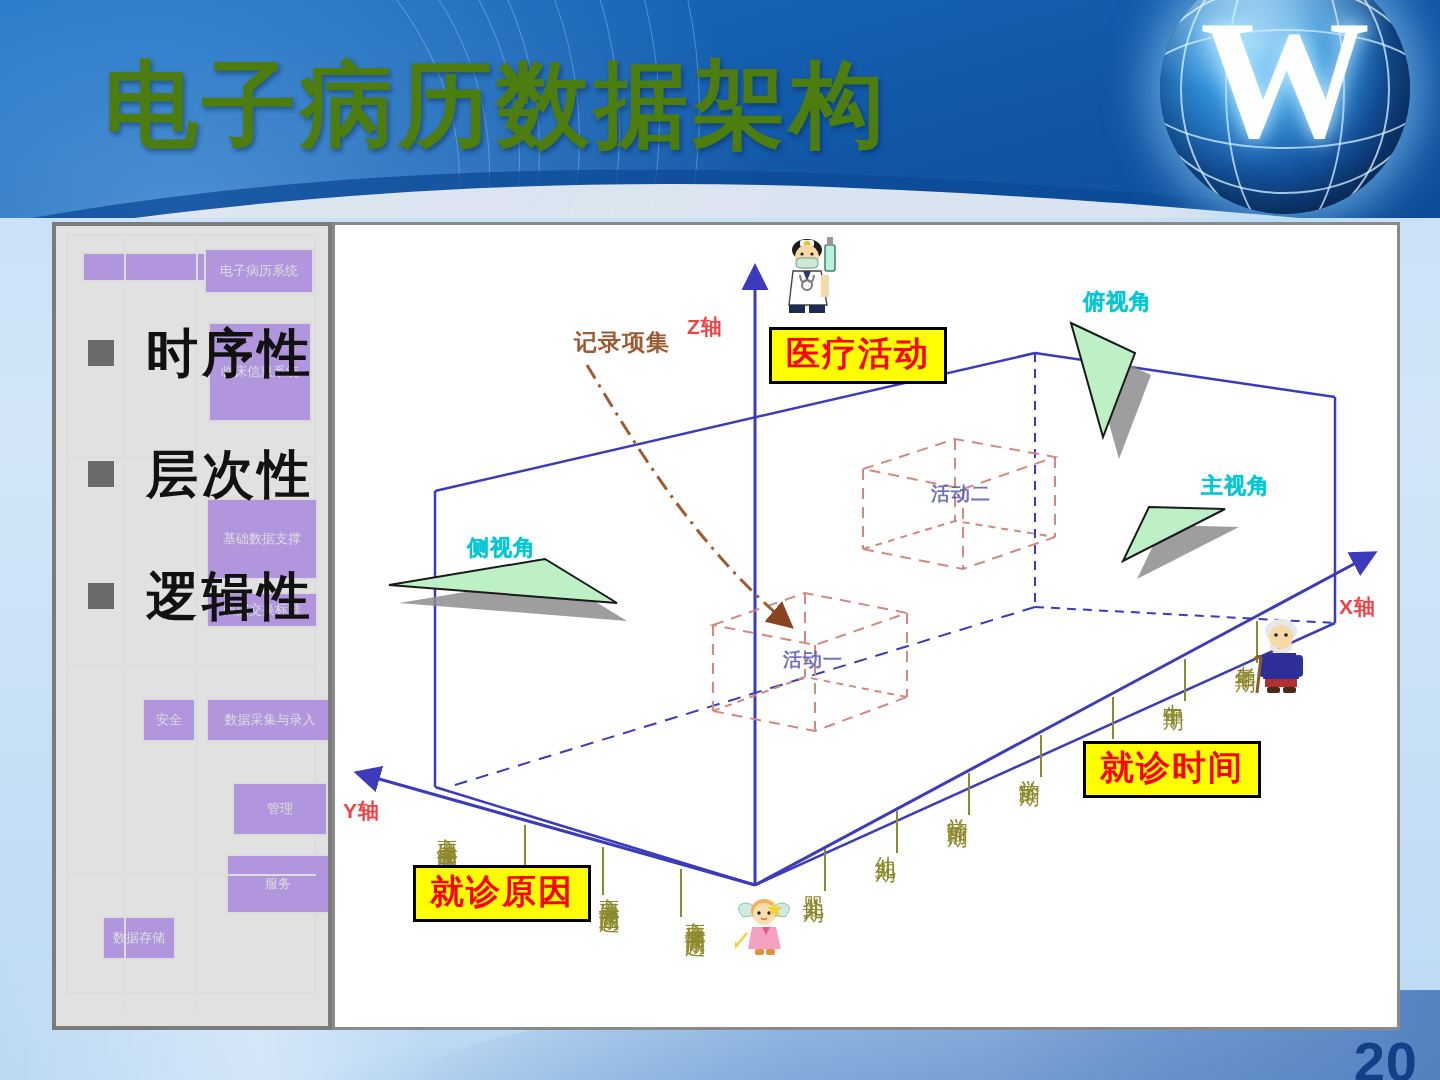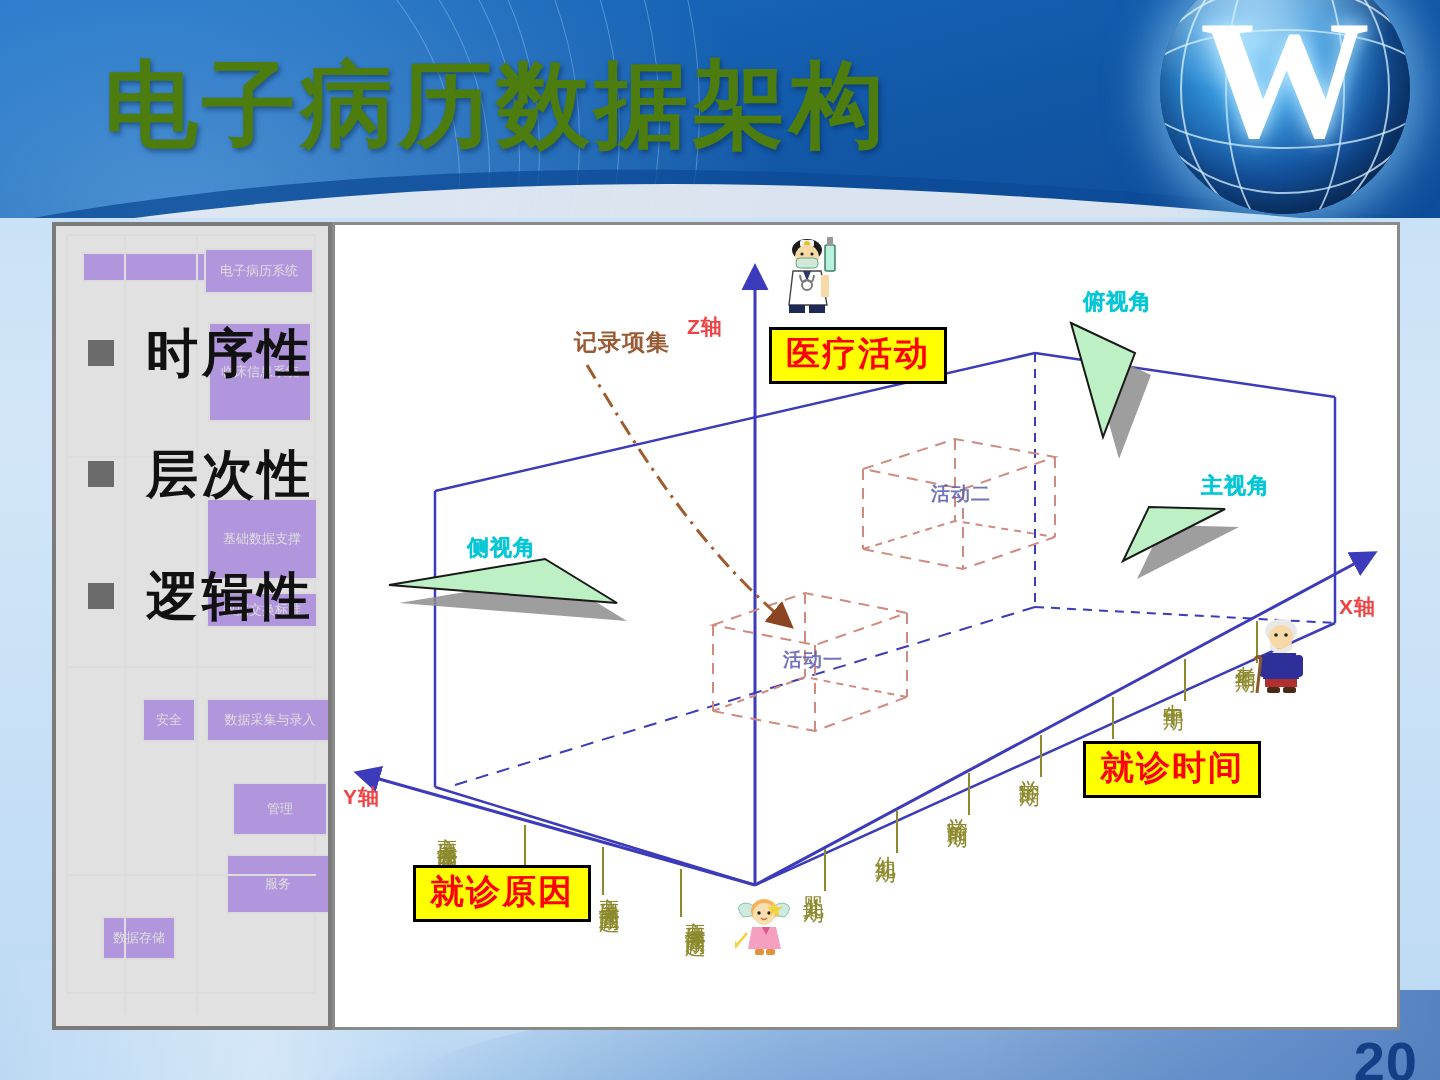--- a/index.html
+++ b/index.html
@@ -312,21 +312,21 @@
 
         <g stroke="#8d8a2e" stroke-width="2">
           <line x1="190" y1="600" x2="190" y2="648"></line>
           <line x1="268" y1="622" x2="268" y2="670"></line>
           <line x1="346" y1="644" x2="346" y2="692"></line>
         </g>
       </svg>
 
       <div class="axis-label" style="left:352px; top:88px;">Z轴</div>
       <div class="axis-label" style="left:1004px; top:368px;">X轴</div>
-      <div class="axis-label" style="left:8px; top:558px;">Y轴</div>
+      <div class="axis-label" style="left:8px; top:572px;">Y轴</div>
 
       <div class="rec-label" style="left:222px; top:102px;">记录项集</div>
 
       <div class="view-label" style="left:748px; top:62px;">俯视角</div>
       <div class="view-label" style="left:866px; top:246px;">主视角</div>
       <div class="view-label" style="left:132px; top:308px;">侧视角</div>
 
       <div class="act-label" style="left:596px; top:256px;">活动二</div>
       <div class="act-label" style="left:448px; top:422px;">活动一</div>
 

